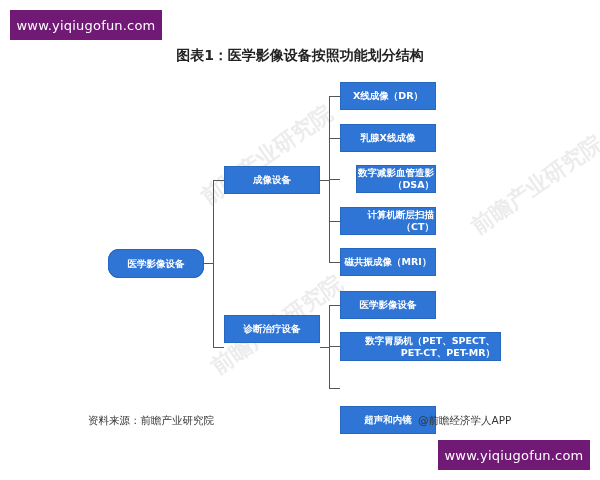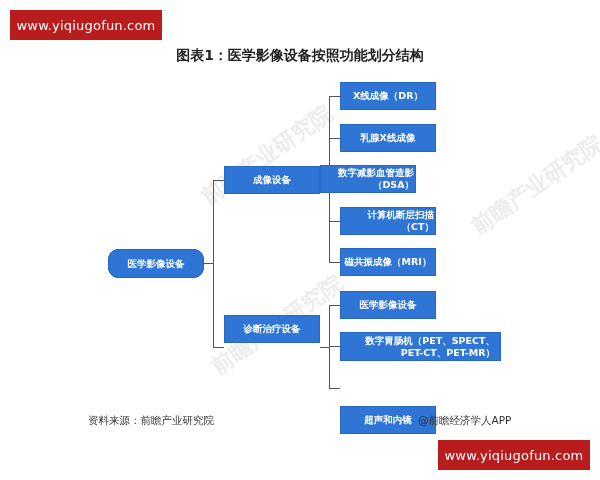--- a/index.html
+++ b/index.html
@@ -1,18 +1,18 @@
 <!DOCTYPE html>
 <html><head>
 <meta charset="utf-8">
 <style>
   html, body { margin:0; padding:0; }
   body { width:600px; height:480px; background:#ffffff; position:relative; overflow:hidden;
          font-family:"DejaVu Sans", sans-serif; }
-  .wm { position:absolute; background:#b91c1c; color:#ffffff; font-size:13px;
+  .wm { position:absolute; background:#701a75; color:#ffffff; font-size:13px;
         display:flex; align-items:center; justify-content:center; letter-spacing:0.2px; }
   .title { position:absolute; left:0; width:600px; top:47px; text-align:center;
            font-size:14px; font-weight:bold; color:#222222; }
   .box { position:absolute; background:#2e75d6; color:#ffffff; font-size:9.5px;
          display:flex; align-items:center; justify-content:center; text-align:right;
          line-height:12px; box-sizing:border-box; padding:0 2px;
          box-shadow:0 0 0 1px #2767bf inset;font-weight:bold; }
   .line { position:absolute; background:#555555; }
   .footer { position:absolute; top:414px; font-size:10.5px; color:#333333; }
   .ghost { position:absolute; color:rgba(200,200,200,0.35); font-size:22px; font-weight:bold;
@@ -48,21 +48,21 @@
 <div class="line" style="left:329px;top:346px;width:11px;height:1px;"></div>
 <div class="line" style="left:329px;top:388px;width:11px;height:1px;"></div>
 
 <div class="box" style="left:108px;top:249px;width:96px;height:29px;border-radius:11px;">医学影像设备</div>
 
 <div class="box" style="left:224px;top:166px;width:96px;height:28px;">成像设备</div>
 <div class="box" style="left:224px;top:315px;width:96px;height:28px;">诊断治疗设备</div>
 
 <div class="box" style="left:340px;top:82px;width:96px;height:28px;">X线成像（DR）</div>
 <div class="box" style="left:340px;top:124px;width:96px;height:28px;">乳腺X线成像</div>
-<div class="box" style="left:320px;top:165px;width:96px;height:28px;">数字减影血管造影（DSA）</div>
+<div class="box" style="left:356px;top:165px;width:80px;height:28px;">数字减影血管造影（DSA）</div>
 <div class="box" style="left:340px;top:207px;width:96px;height:28px;">计算机断层扫描（CT）</div>
 <div class="box" style="left:340px;top:248px;width:96px;height:28px;">磁共振成像（MRI）</div>
 
 <div class="box" style="left:340px;top:291px;width:96px;height:28px;">医学影像设备</div>
 <div class="box" style="left:340px;top:332px;width:161px;height:29px;padding:0 6px;">数字胃肠机（PET、SPECT、PET-CT、PET-MR）</div>
 <div class="box" style="left:340px;top:374px;width:96px;height:28px;margin-top:32px;">超声和内镜</div>
 
 <div class="footer" style="left:88px;">资料来源：前瞻产业研究院</div>
 <div class="footer" style="left:418px;">@前瞻经济学人APP</div>
 

